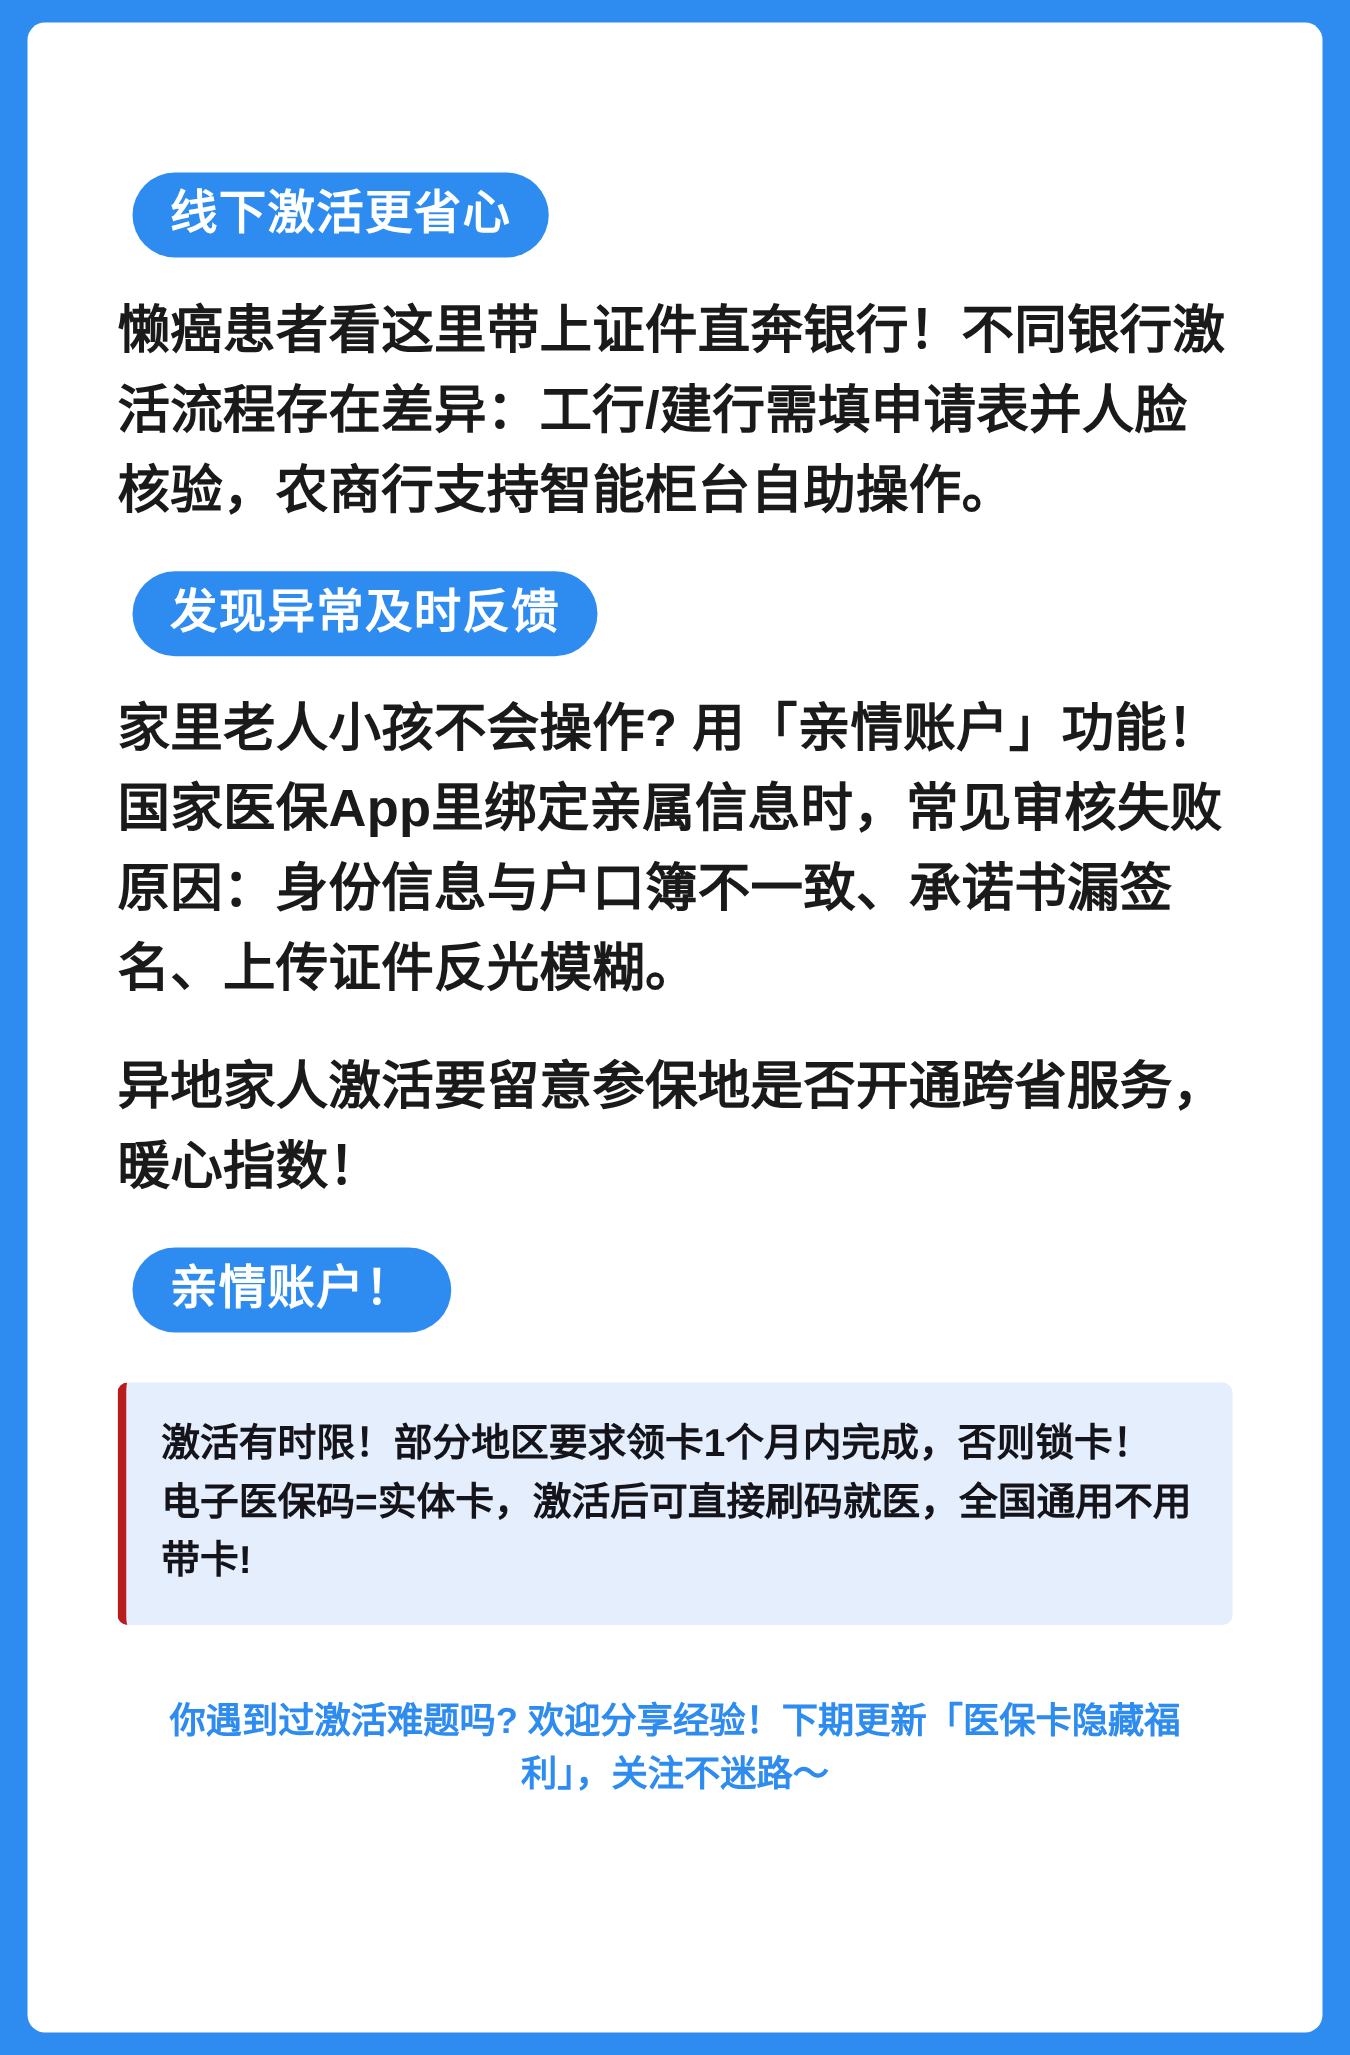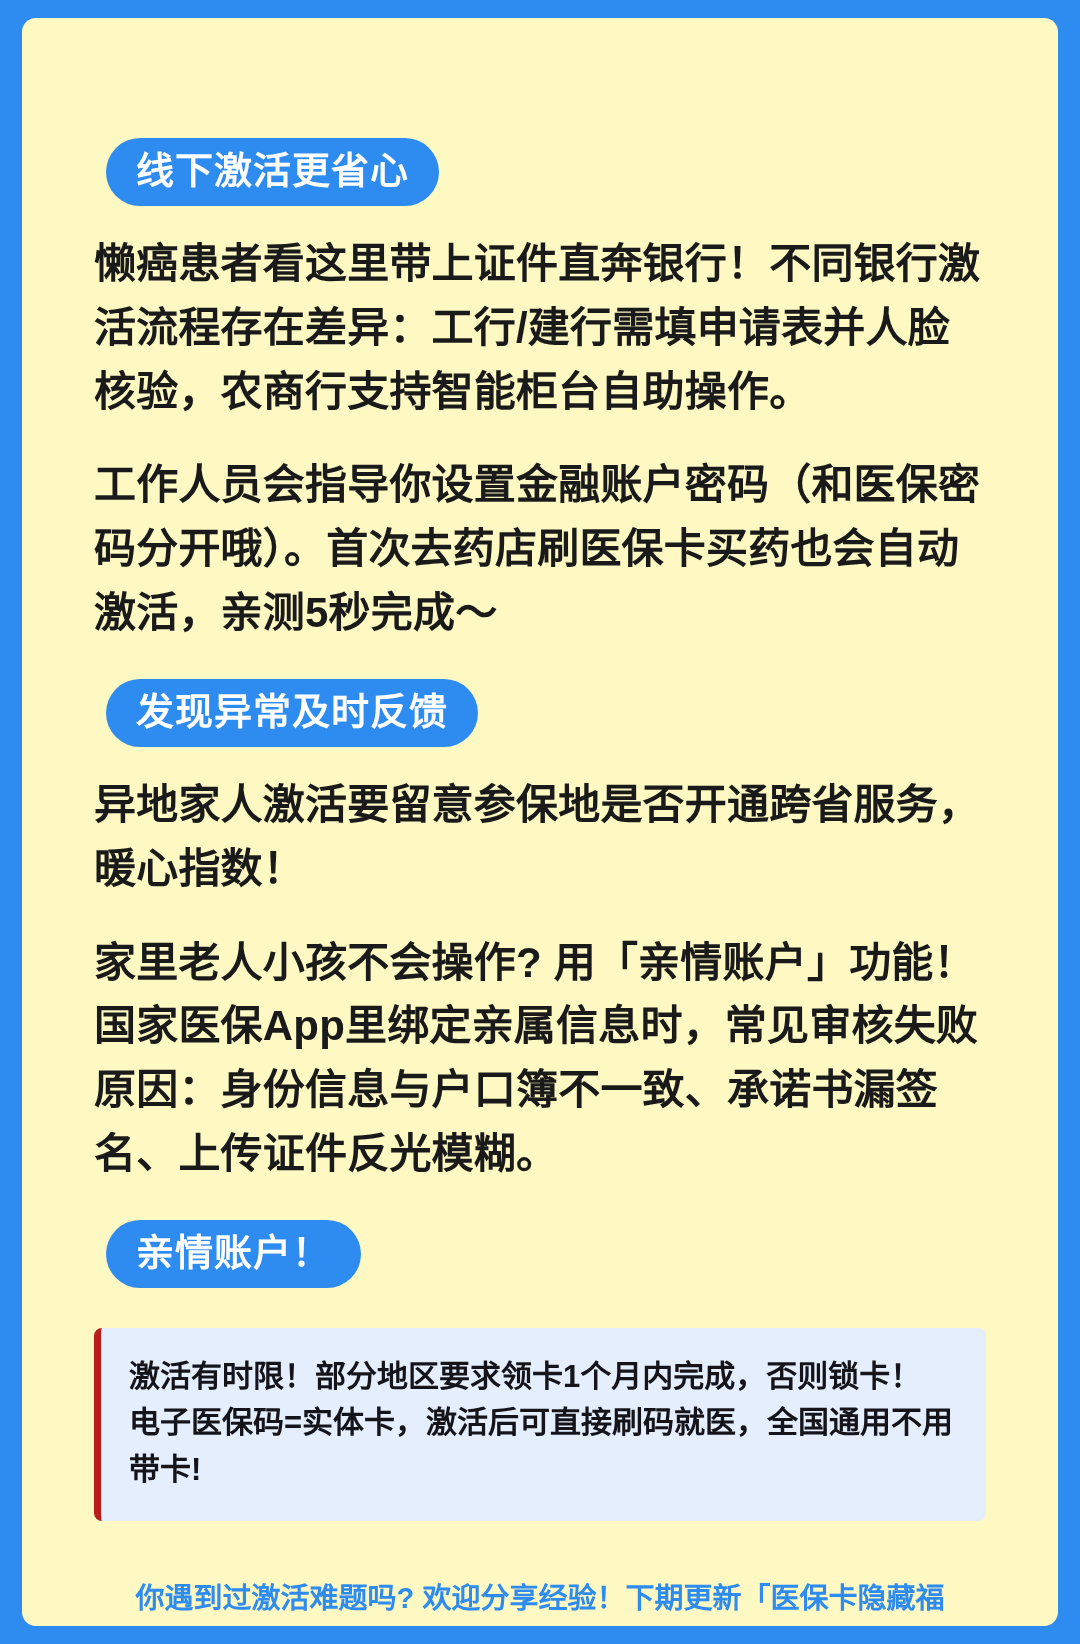--- a/index.html
+++ b/index.html
@@ -12,21 +12,21 @@
     background: #2e8bf0;
     font-family: "Liberation Sans", "DejaVu Sans", sans-serif;
     overflow: hidden;
   }
   .card {
     position: absolute;
     left: 22px;
     top: 18px;
     width: 1036px;
     height: 1608px;
-    background: #fef9c3;
+    background: #ffffff;
     border-radius: 14px;
     box-sizing: border-box;
     overflow: hidden;
   }
   .content {
     padding: 120px 72px 0 72px;
   }
   .pill {
     display: inline-block;
     background: #2e8bf0;
@@ -76,27 +76,26 @@
 </style>
 </head>
 <body>
 
 <div class="card">
   <div class="content">
 
     <div class="section">
       <div class="pill">线下激活更省心</div>
       <p class="para">懒癌患者看这里带上证件直奔银行！不同银行激活流程存在差异：工行/建行需填申请表并人脸核验，农商行支持智能柜台自助操作。</p>
-      <p class="para">工作人员会指导你设置金融账户密码（和医保密码分开哦）。首次去药店刷医保卡买药也会自动激活，亲测5秒完成～</p>
     </div>
 
     <div class="section">
       <div class="pill">发现异常及时反馈</div>
+      <p class="para">家里老人小孩不会操作? 用「亲情账户」功能！国家医保App里绑定亲属信息时，常见审核失败原因：身份信息与户口簿不一致、承诺书漏签名、上传证件反光模糊。</p>
       <p class="para">异地家人激活要留意参保地是否开通跨省服务，暖心指数！</p>
-      <p class="para">家里老人小孩不会操作? 用「亲情账户」功能！国家医保App里绑定亲属信息时，常见审核失败原因：身份信息与户口簿不一致、承诺书漏签名、上传证件反光模糊。</p>
     </div>
 
     <div class="section">
       <div class="pill">亲情账户！</div>
       <div class="notice">
         <p>激活有时限！部分地区要求领卡1个月内完成，否则锁卡！</p>
         <p>电子医保码=实体卡，激活后可直接刷码就医，全国通用不用带卡!</p>
       </div>
     </div>
 

